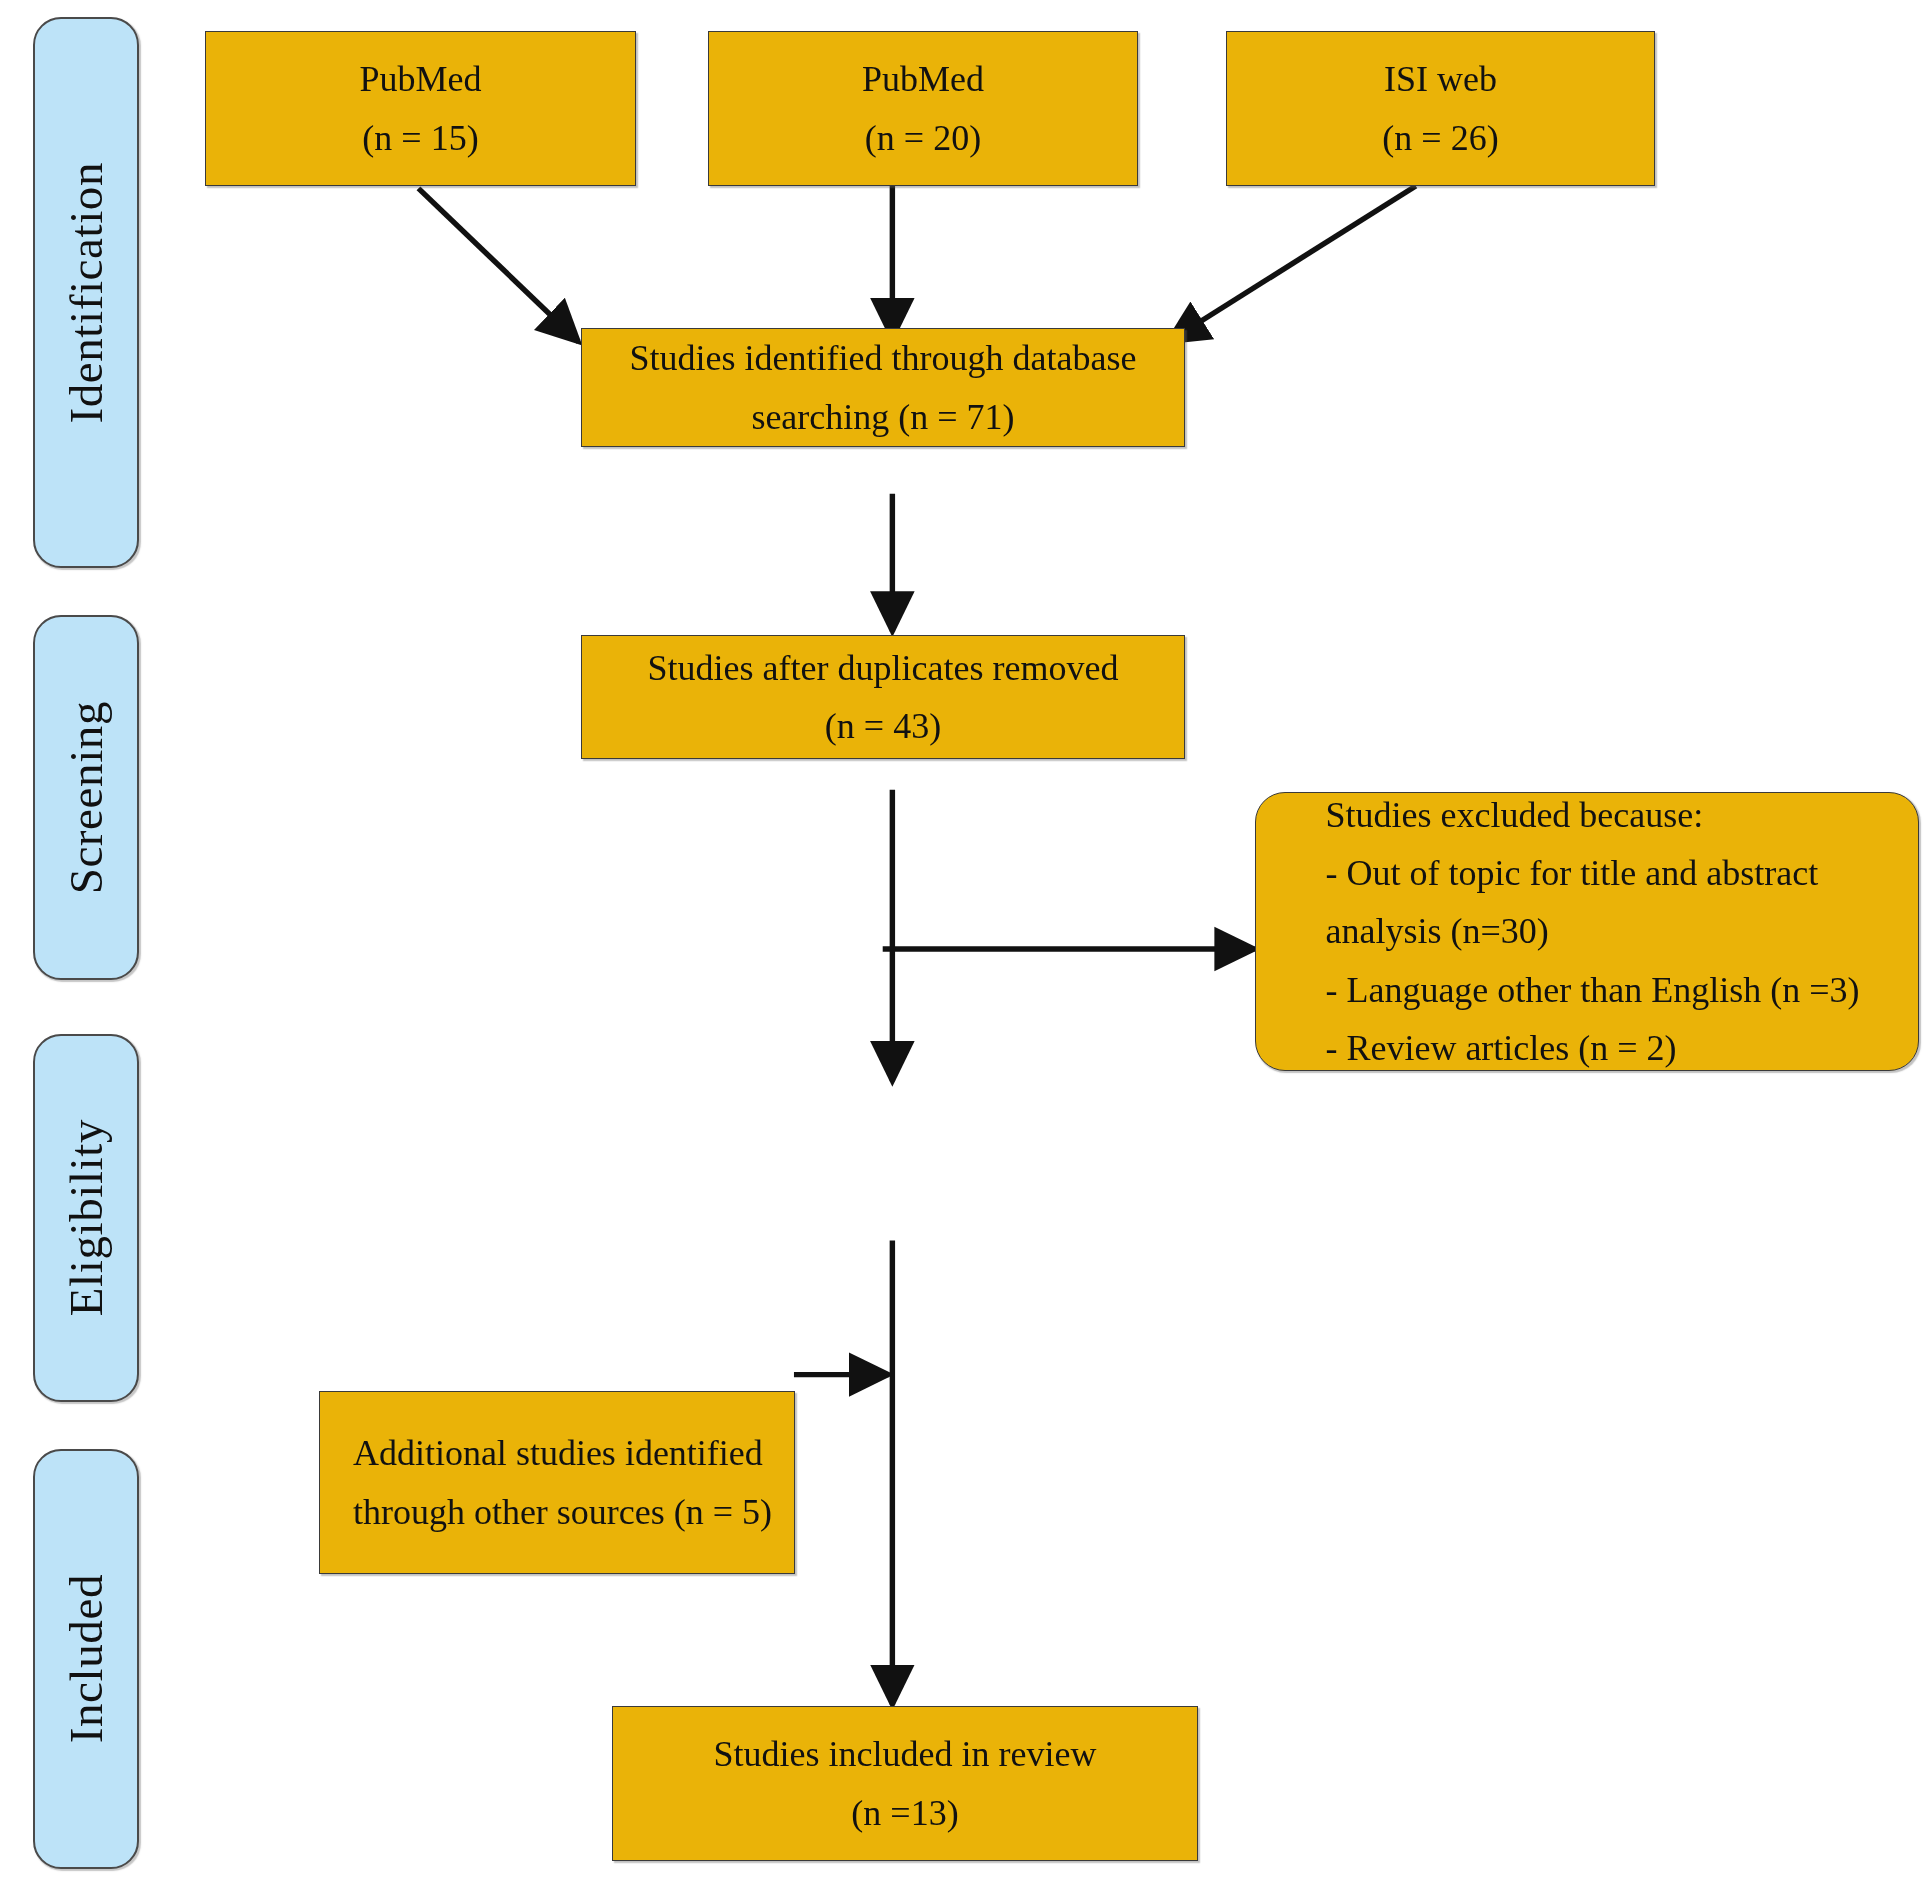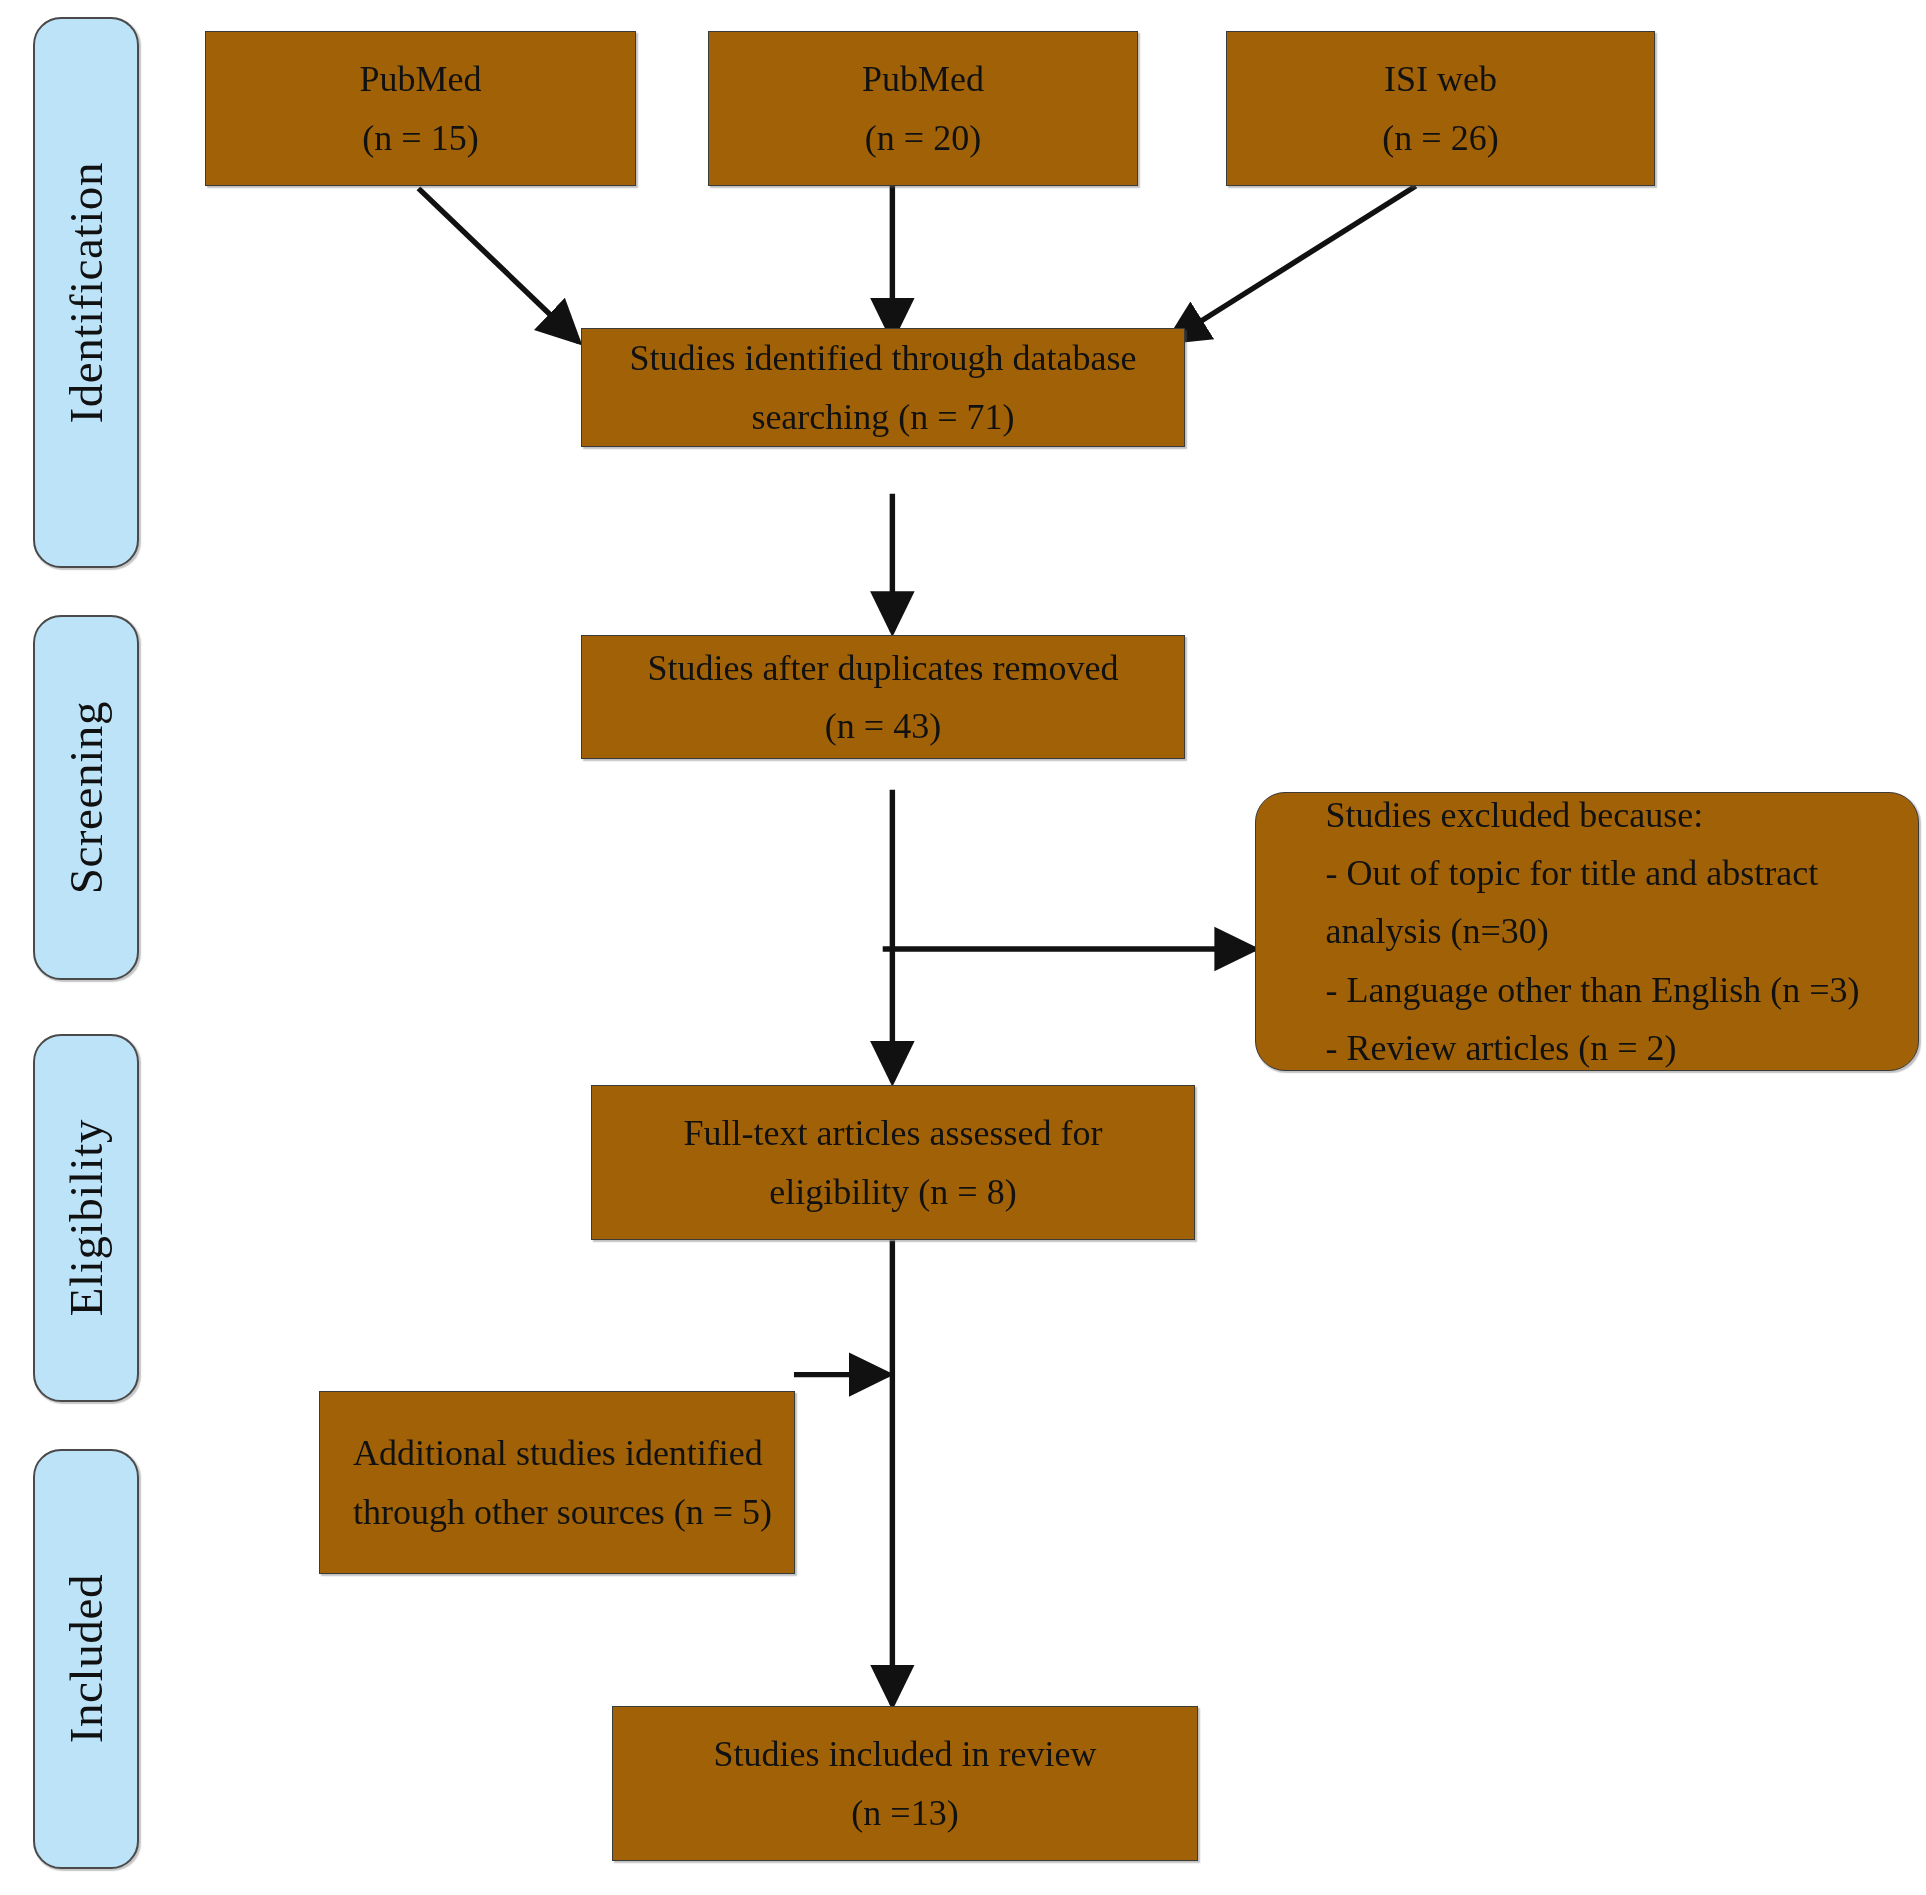--- a/index.html
+++ b/index.html
@@ -24,21 +24,21 @@
     writing-mode:vertical-rl;
     transform:rotate(180deg);
     font-size:47px;
     color:#111111;
     letter-spacing:0.6px;
     white-space:nowrap;
   }
   
   .pbox{
     position:absolute;
-    background:#a16207;
+    background:#eab308;
     border:1.8px solid #3a3a3a;
     box-sizing:border-box;
     display:flex;align-items:center;justify-content:center;
     box-shadow:1.8px 1.8px 1.2px rgba(100,100,100,.40);
   }
   .pbox .ptext{
     font-size:36px;
     line-height:1.62;
     color:#111111;
     text-align:center;
@@ -133,26 +133,20 @@
   <div class="pbox left" style="left:1255px;top:792px;width:664px;height:279px;border-radius:30px;">
     <div class="ptext">
       <div>Studies excluded because:</div>
       <div>- Out of topic for title and abstract</div>
       <div>analysis (n=30)</div>
       <div>- Language other than English (n =3)</div>
       <div>- Review articles (n = 2)</div>
     </div>
   </div>
 
-  <div class="pbox" style="left:591px;top:1085px;width:604px;height:155px;">
-    <div class="ptext">
-      <div>Full-text articles assessed for</div>
-      <div>eligibility (n = 8)</div>
-    </div>
-  </div>
 
   <div class="pbox left" style="left:319px;top:1391px;width:476px;height:183px;">
     <div class="ptext">
       <div>Additional studies identified</div>
       <div>through other sources (n = 5)</div>
     </div>
   </div>
 
   <div class="pbox" style="left:612px;top:1706px;width:586px;height:155px;">
     <div class="ptext">

